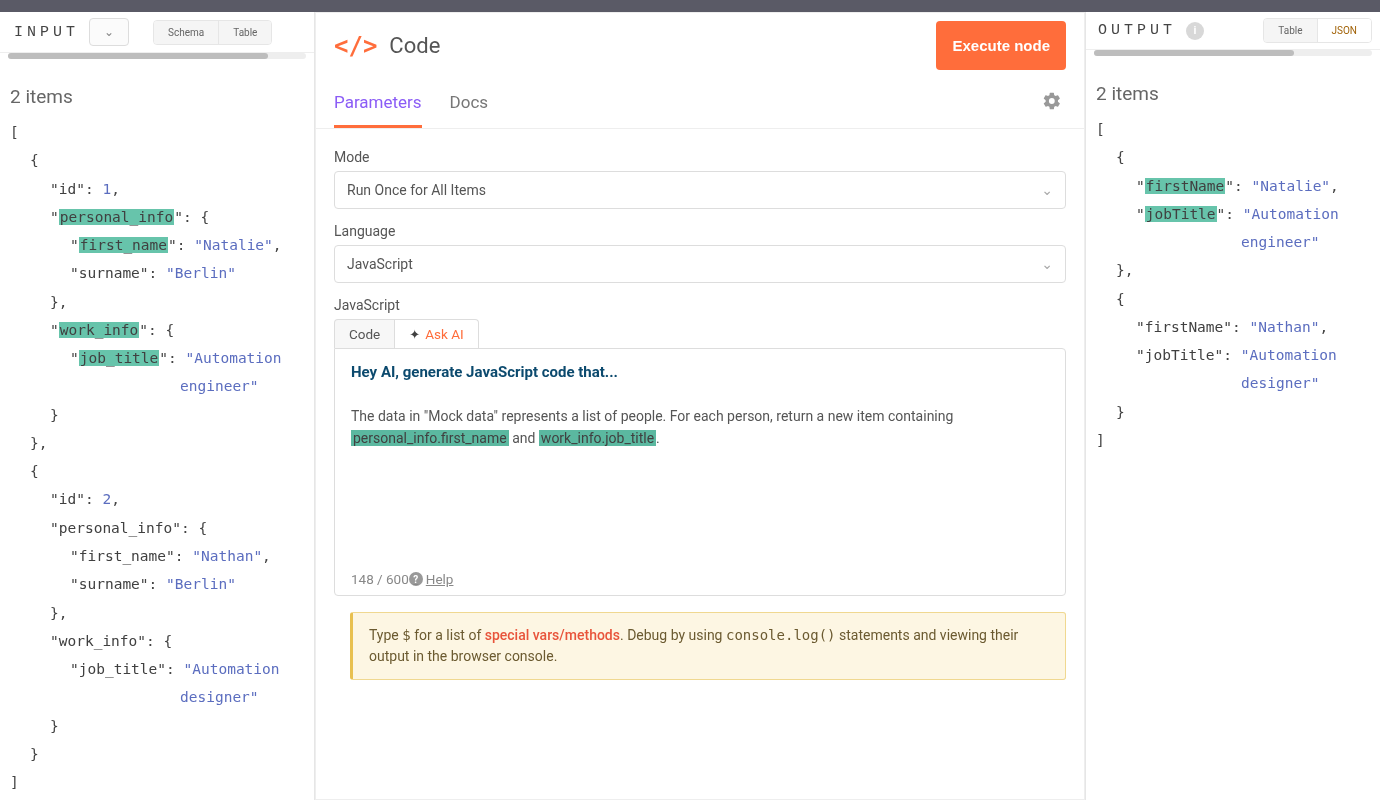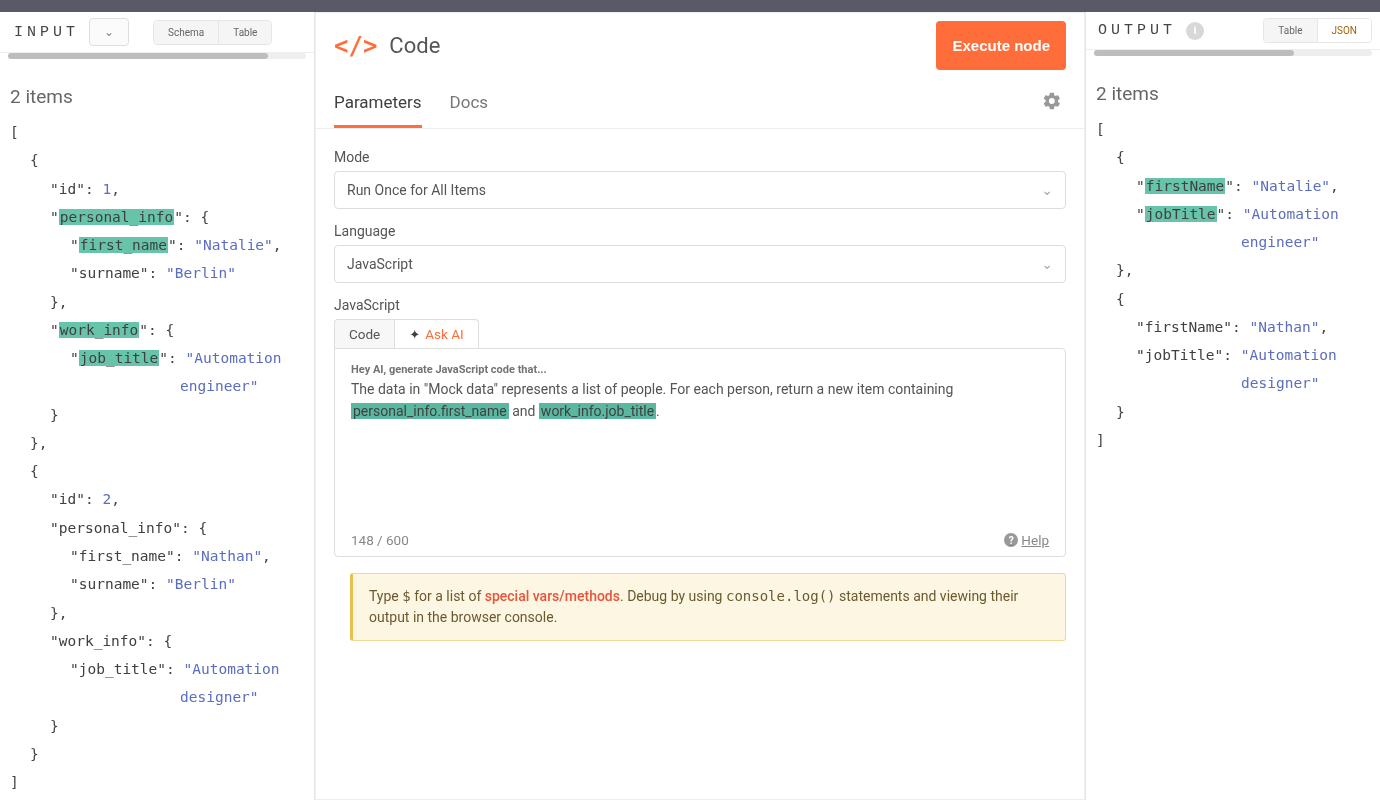--- a/index.html
+++ b/index.html
@@ -29,36 +29,36 @@
   .hlg-json { background:#67c4ab; padding:0 1px;}
 
   
   .center-panel { flex:1; display:flex; flex-direction:column; border:1px solid #eee; }
   .center-header { display:flex; align-items:center; padding: 8px 18px; gap:12px;}
   .code-icon { color:#ff6d3b; font-size:24px; font-weight:bold; font-family:monospace;}
   .center-title { font-size:22px; color:#555; flex:1; font-weight: 400;}
   .btn-orange { background:#ff6d3b; color:#fff; border:none; border-radius:4px; padding:16px 16px; font-size:15px; font-weight:600; cursor:pointer;}
   .tabs { display:flex; gap:28px; padding: 0 18px; border-bottom: 1px solid #eee; align-items:center;}
   .tab { padding: 14px 0 13px 0; font-size:17px; color:#777; cursor:pointer; border-bottom: 3px solid transparent;}
-  .tab.active { color:#404040; border-bottom-color:#ff6d3b; }
+  .tab.active { color:#8b5cf6; border-bottom-color:#ff6d3b; }
   .gear { margin-left:auto; color:#999; font-size:19px; cursor:pointer; padding: 0 4px;}
   .form-body { padding: 14px 18px; overflow:auto; flex:1;}
   .field-label { font-size:14px; color:#555; margin-bottom:6px; margin-top:6px;}
   .select { width:100%; border:1px solid #ddd; border-radius:4px; padding: 10px 12px; font-size:14px; color:#555; background:#fff; display:flex; justify-content:space-between; align-items:center; cursor:pointer; margin-bottom:14px;}
   .chev { color:#aaa; }
   .inner-tabs { display:flex; margin-top:4px;}
   .inner-tab { border:1px solid #ddd; border-bottom:none; padding:6px 14px; font-size:13.5px; background:#f7f7f7; color:#555; cursor:pointer; display:flex; align-items:center; gap:5px;}
   .inner-tab:first-child { border-radius: 4px 0 0 0;}
   .inner-tab:last-child { border-radius: 0 4px 0 0; border-left:none;}
   .inner-tab.active { background:#fff; color:#ff6d3b;}
   .sparkle { color:#404040; font-size:13px;}
   .ai-box { border:1px solid #ddd; border-radius: 0 4px 4px 4px; padding: 14px 16px 8px 16px; background:#fff;}
-  .ai-title { font-weight:700; color:#737373; font-size:11px; margin-bottom:2px;}
+  .ai-title { font-weight:700; color:#0c4a6e; font-size:15px; margin-bottom:24px;}
   .ai-text { font-size:14px; color:#555; line-height:1.6; min-height: 150px;}
-  .ai-bottom { display:flex; justify-content:space-between; align-items:center; margin-top: 4px; color:#888; font-size:13.5px;}
+  .ai-bottom { display:flex; align-items:center; margin-top: 16px; color:#888; font-size:13.5px;}
   .help { color:#888; text-decoration:underline; cursor:pointer; display:flex; align-items:center; gap:3px;}
   .help-circle { width:14px; height:14px; border-radius:50%; background:#999; color:#fff; font-size:10px; font-weight:bold; display:inline-flex; align-items:center; justify-content:center;}
   .gen-row { display:flex; justify-content:flex-end; margin-top:12px; border-top:1px solid #eee; padding-top:12px; margin-left:-16px; margin-right:-16px; padding-right:16px;}
   .hint-box { margin: 16px 0 0 16px; border:1px solid #f0d890; border-left: 3px solid #e8c050; background:#fdf6e3; color:#6b5a30; padding: 12px 16px; font-size:14px; line-height:1.5; border-radius:3px;}
   .hint-box code { font-family: ui-monospace, monospace; color:#6b5a30;}
   .link-red { color:#e8543b; font-weight:500; cursor:pointer;}
 
   
   .ind1{padding-left:20px;} .ind2{padding-left:40px;} .ind3{padding-left:60px;}
   .pre-line{ display:block; white-space: pre;}

